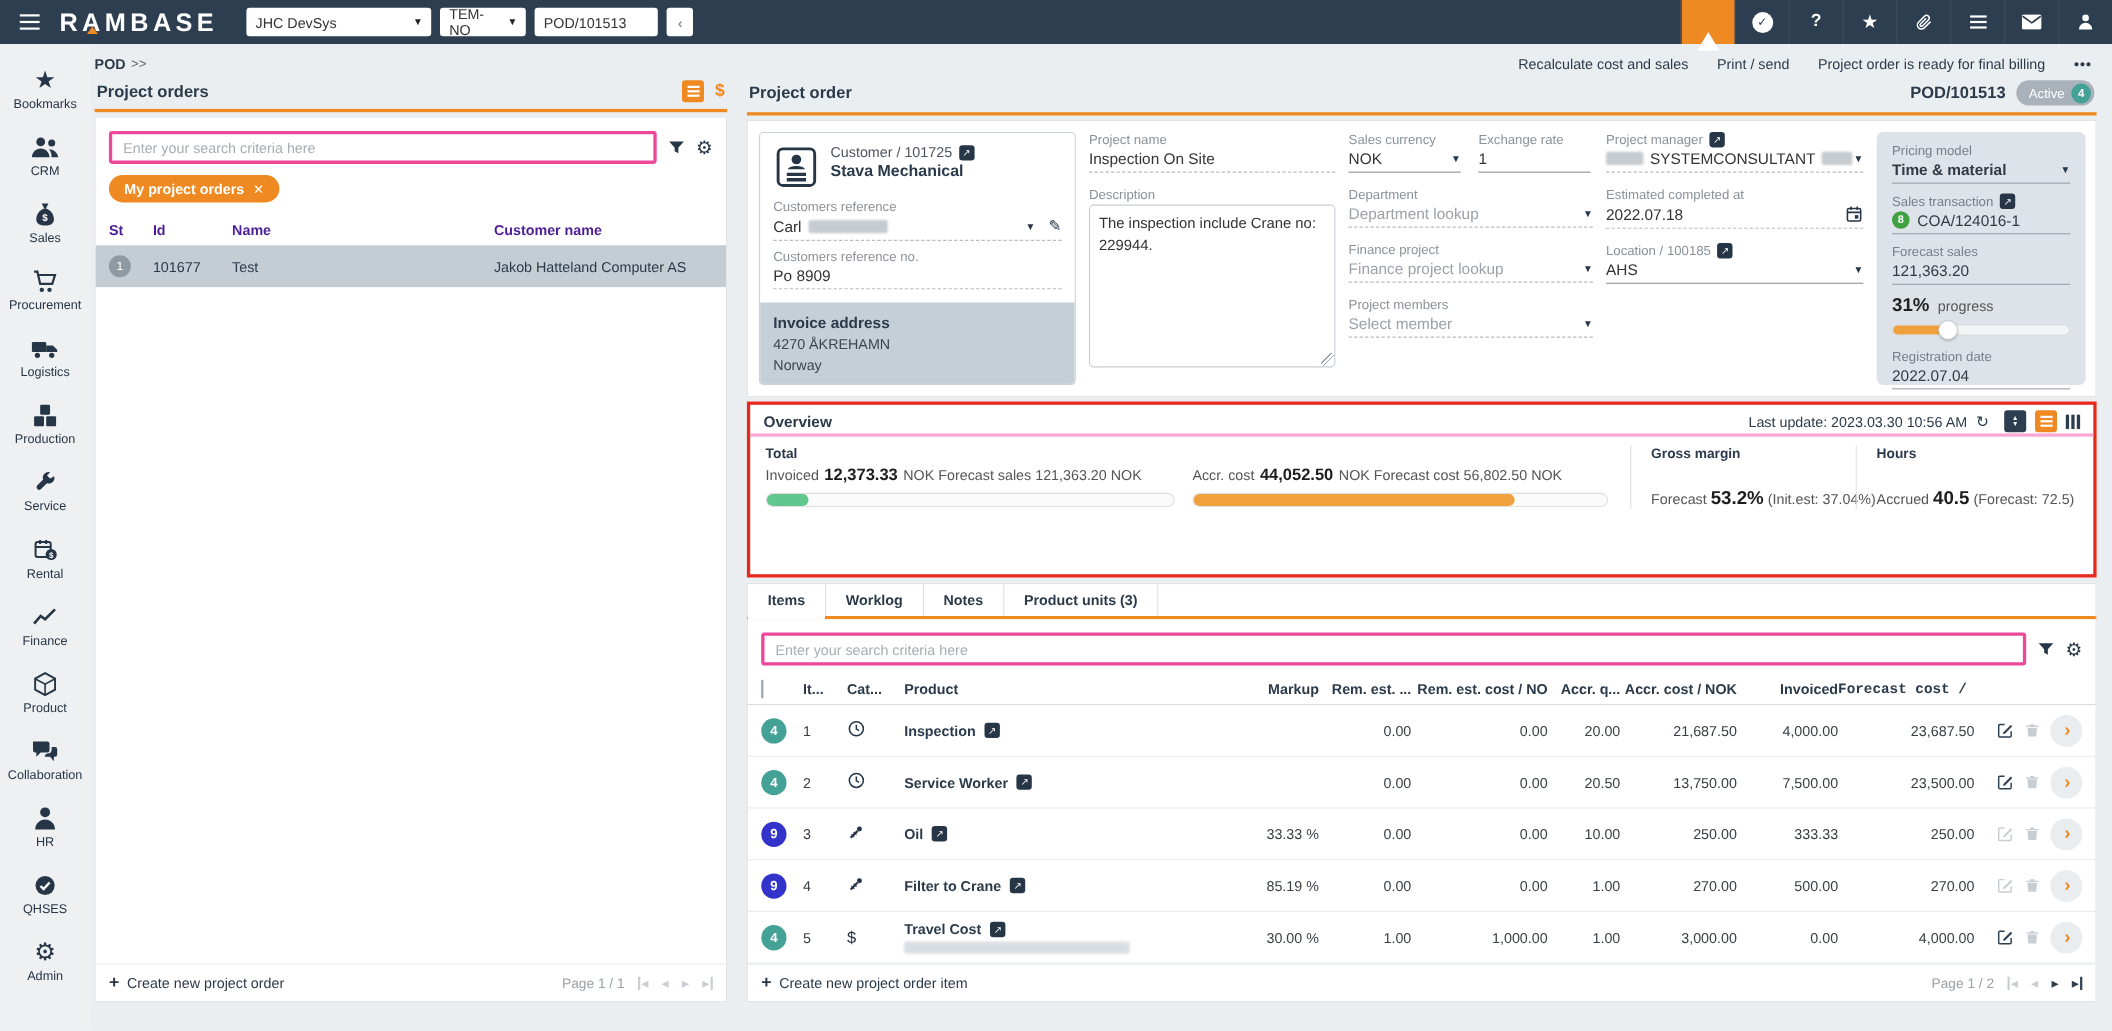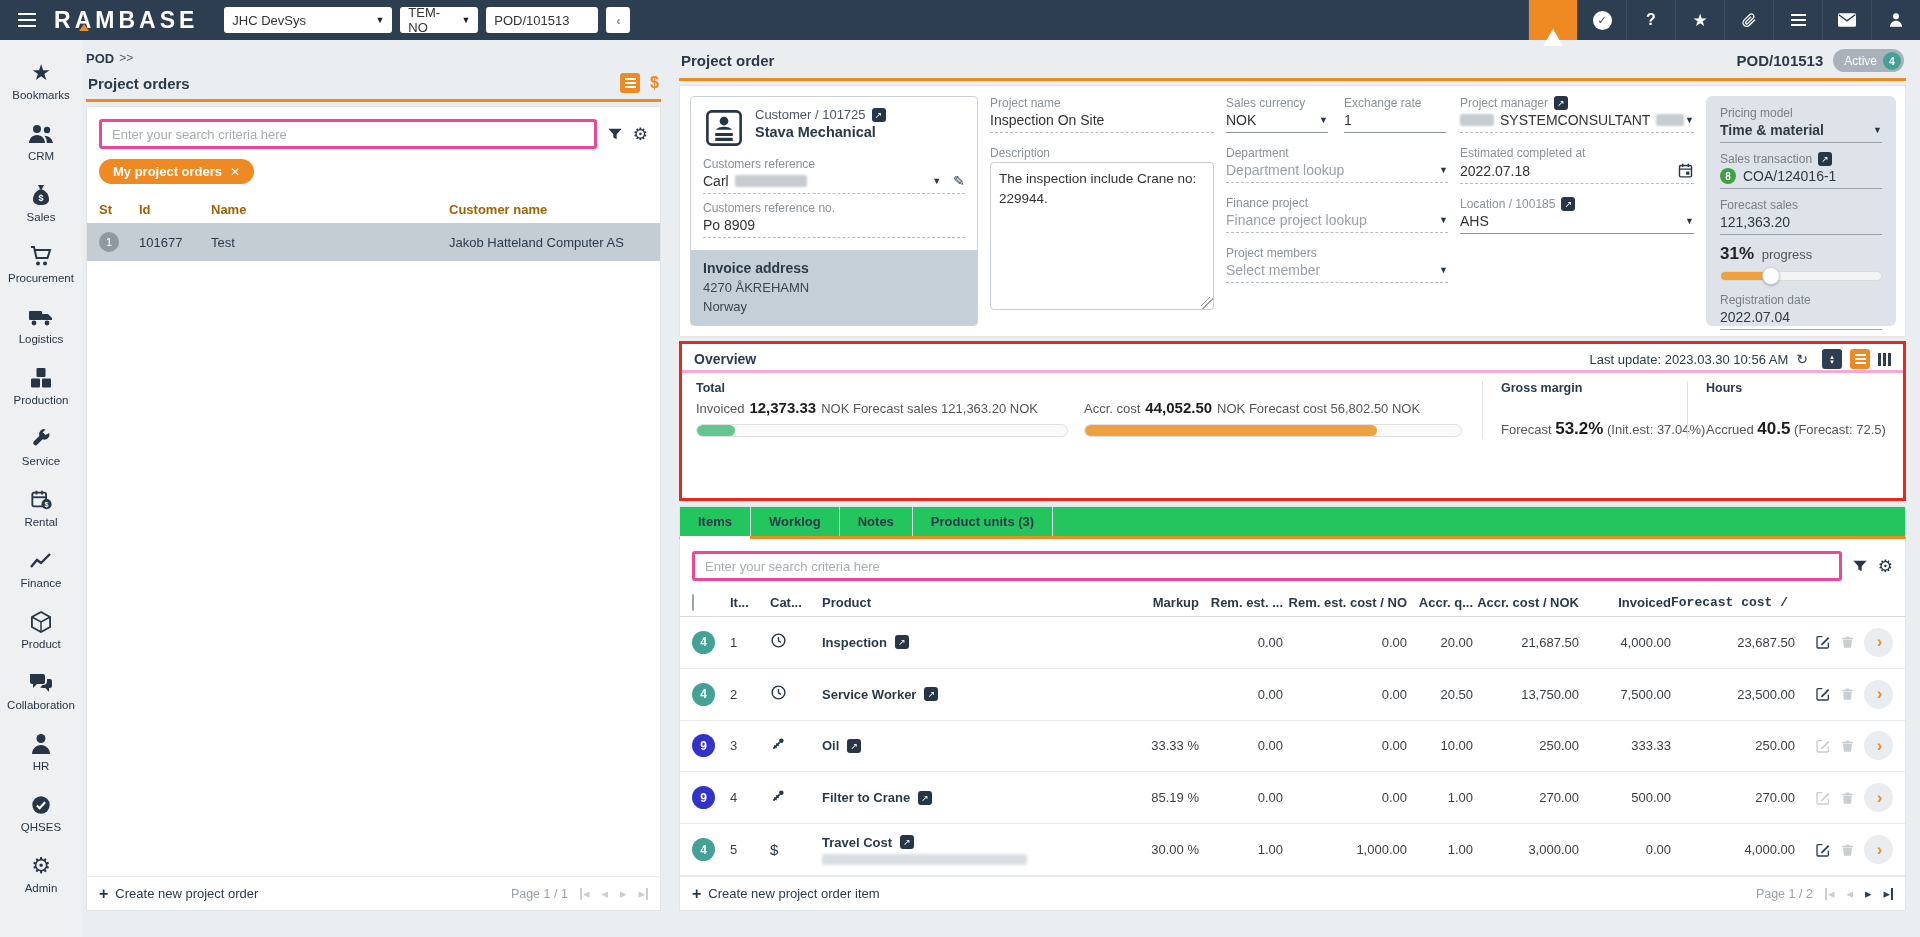--- a/index.html
+++ b/index.html
@@ -53,21 +53,21 @@
   .leftcol { width:575px; display:flex; flex-direction:column; flex-shrink:0; }
   .left-card { flex:1; margin-top:4px; display:flex; flex-direction:column; }
   .searchrow { display:flex; align-items:center; gap:10px; padding:12px 12px 8px; }
   .search-input { flex:1; height:30px; border:3px solid #ec4899; border-radius:3px; padding:0 10px; font-size:13px; color:#333; font-family:inherit; }
   .search-input::placeholder { color:#a7adb3; }
   .ic-funnel, .ic-gear { cursor:pointer; display:flex; align-items:center; }
   .ic-gear { font-size:17px; color:#273647; line-height:17px; }
   .chiprow { padding:2px 12px 10px; }
   .chip { display:inline-flex; align-items:center; gap:8px; background:#ef8921; color:#fff; font-size:13px; font-weight:600; border-radius:15px; padding:5px 14px; cursor:pointer; }
   .chip-x { font-weight:800; font-size:12px; }
-  .lt-head { display:flex; padding:8px 12px 6px; font-size:13px; font-weight:700; color:#a16207;align-items:flex-end; }
+  .lt-head { display:flex; padding:8px 12px 6px; font-size:13px; font-weight:700; color:#4c1d95;align-items:flex-end; }
   .lt-row { display:flex; align-items:center; background:#c4ccd4; height:38px; padding:0 12px; font-size:13px; color:#2b3a4a; cursor:pointer; }
   .c-st { width:40px; } .c-id { width:72px; } .c-nm { width:238px; } .c-cu { flex:1; }
   .st-circ { width:20px; height:20px; border-radius:50%; background:#8f99a2; color:#fff; font-size:11px; display:flex; align-items:center; justify-content:center; }
   .left-spacer { flex:1; }
   .panel-foot { border-top:1px solid #e8eaec; padding:9px 12px; display:flex; align-items:center; }
   .create-link { display:flex; align-items:center; gap:7px; font-size:13px; color:#2b3a4a; cursor:pointer; }
   .plus { font-size:16px; font-weight:800; color:#273647; line-height:14px; }
   .pager { margin-left:auto; display:flex; align-items:center; gap:12px; font-size:12.5px; color:#9aa1a8; }
   .pg { font-size:13px; cursor:pointer; line-height:12px; }
   .pg-dis { color:#c9ced3; }
@@ -145,21 +145,21 @@
   .bar-fill { height:100%; border-radius:7px; }
   .fill-green { background:#62c68f; }
   .fill-orange { background:#f0a13e; }
   .ovb1 { width:388px; } .ovb2 { width:398px; }
   .ovb3 { border-left:1px solid #dfe3e7; padding-left:18px; width:205px; }
   .ovb4 { border-left:1px solid #dfe3e7; padding-left:18px; flex:1; }
   .ov-stat { margin-top:20px; font-size:13px; color:#555; white-space:nowrap; }
   .ov-stat b { font-size:17px; color:#1d1d1d; }
 
   
-  .tabs { margin-top:5px; display:flex; background:#22c55e; border:1px solid #e2e5e8; border-bottom:3px solid #ef8921; flex-shrink:0; }
+  .tabs { margin-top:5px; display:flex; background:#ffffff; border:1px solid #e2e5e8; border-bottom:3px solid #ef8921; flex-shrink:0; }
   .tab { padding:7px 18px; font-size:13px; font-weight:600; color:#2b3a4a; border-right:1px solid #dde1e5; cursor:pointer; position:relative; }
   .tab.active::after { content:""; position:absolute; left:0; right:0; bottom:-3px; height:3px; background:#fff; }
   .items-card { flex:1; display:flex; flex-direction:column; border-top:none; min-height:0; }
   .it-head { display:flex; align-items:center; padding:6px 12px; font-size:13px; font-weight:700; color:#2b3a4a; border-bottom:1px solid #d8dcdf; }
   .it-row { display:flex; align-items:center; padding:0 12px; border-bottom:1px solid #e8eaec; flex:1; min-height:46px; font-size:13px; color:#3a3f44; }
   .cc { flex-shrink:0; }
   .c-chk { width:38px; } .c-it { width:40px; } .c-cat { width:52px; }
   .c-prod { flex:1; display:flex; align-items:center; gap:8px; min-width:0; }
   .num { text-align:right; white-space:nowrap; }
   .c-markup { width:84px; } .c-rem { width:84px; } .c-remc { width:124px; }
@@ -422,20 +422,26 @@
               <span class="pg pg-dis pg-barL">◂</span>
               <span class="pg pg-dis">◂</span>
               <span class="pg pg-dis">▸</span>
               <span class="pg pg-dis pg-barR">▸</span>
             </span>
           </div>
         </div>
       </div>
 
       <div class="rightcol">
+        <div class="action-row">
+          <span class="action-link">Recalculate cost and sales</span>
+          <span class="action-link">Print / send</span>
+          <span class="action-link">Project order is ready for final billing</span>
+          <span class="more-dots">•••</span>
+        </div>
         <div class="panel-head">
           <span class="ph-title">Project order</span>
           <span class="po-head-right">
             <span class="po-id">POD/101513</span>
             <span class="badge">
               <span>Active</span>
               <span class="badge-cnt">4</span>
             </span>
           </span>
         </div>

